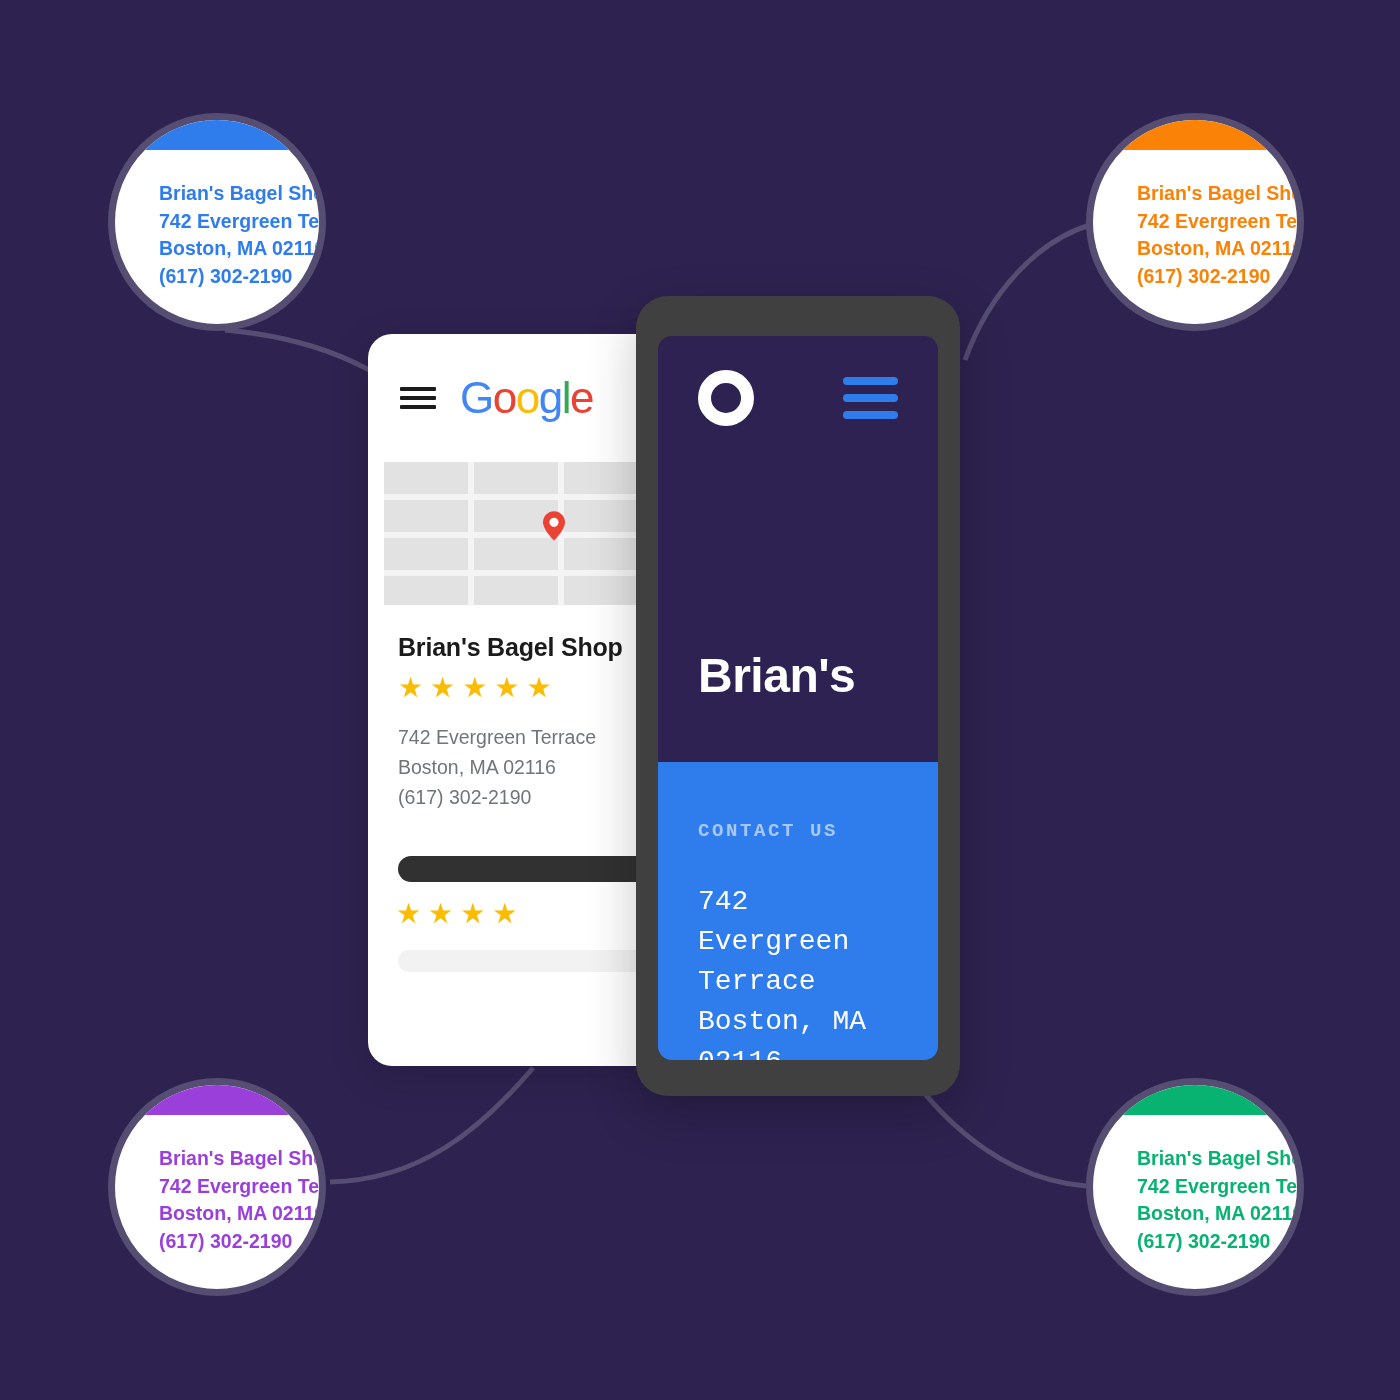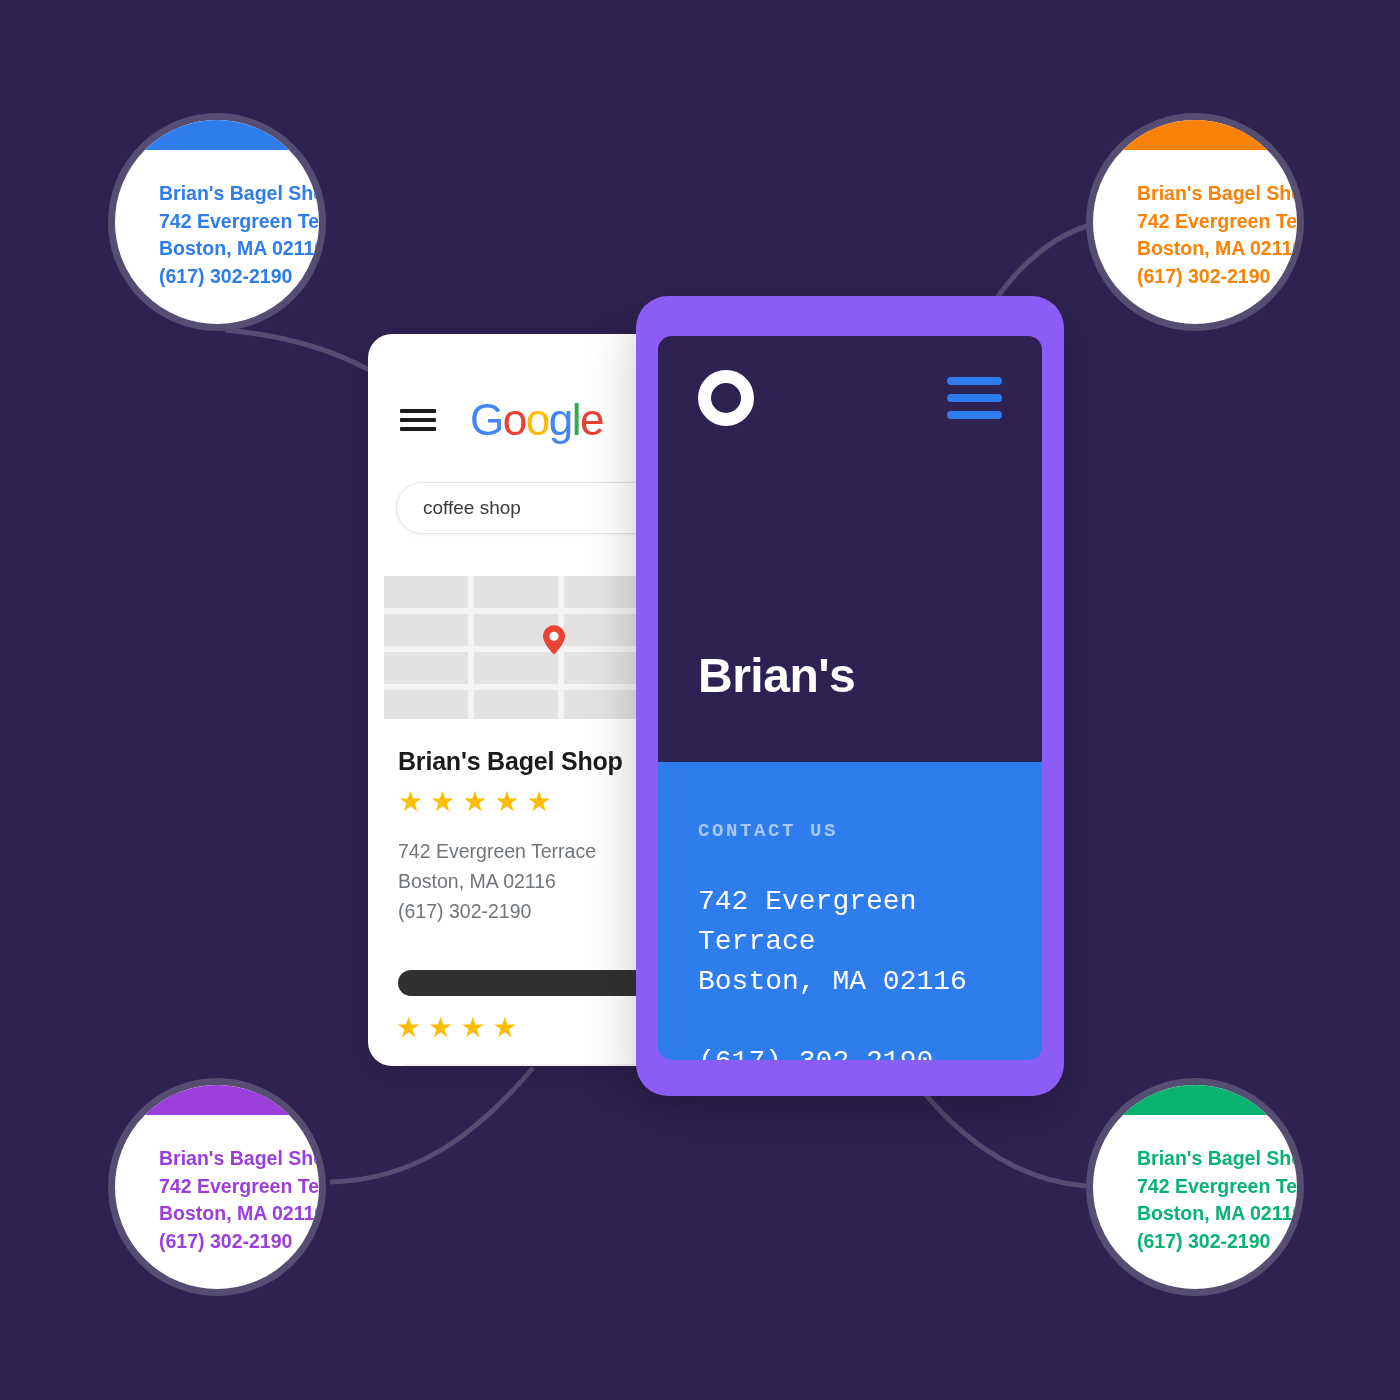--- a/index.html
+++ b/index.html
@@ -77,22 +77,21 @@
     background: #ffffff;
     border-radius: 24px;
     z-index: 3;
     overflow: hidden;
     box-shadow: 0 10px 40px rgba(0,0,0,0.14);
   }
   .g-header {
     display: flex;
     align-items: center;
     padding: 42px 0 0 32px;
-    gap: 34px;
-    margin-top: 22px;
+    gap: 24px;
   }
   .g-hamburger {
     width: 36px;
     height: 26px;
     display: flex;
     flex-direction: column;
     justify-content: space-between;
     padding: 2px 0;
   }
   .g-hamburger span {
@@ -191,23 +190,23 @@
     height: 22px;
     border-radius: 11px;
     background: #f2f2f2;
   }
 
   
   .site-phone {
     position: absolute;
     left: 636px;
     top: 296px;
-    width: 428px;
+    width: 324px;
     height: 800px;
-    background: #8b5cf6;
+    background: #404040;
     border-radius: 32px;
     z-index: 4;
     padding: 40px 22px 36px 22px;
     box-shadow: 0 18px 50px rgba(0,0,0,0.22);
   }
   .site-screen {
     width: 100%;
     height: 100%;
     border-radius: 14px;
     overflow: hidden;
@@ -336,23 +335,20 @@
 
     <div class="g-header">
       <div class="g-hamburger">
         <span></span>
         <span></span>
         <span></span>
       </div>
       <div class="g-logo"><span class="b">G</span><span class="r">o</span><span class="y">o</span><span class="b">g</span><span class="g">l</span><span class="r">e</span></div>
     </div>
 
-    <div class="g-searchbar">
-      <span>coffee shop</span>
-    </div>
 
     <div class="g-map">
       <div class="blk" style="left:0;top:0;width:84px;height:32px;"></div>
       <div class="blk" style="left:90px;top:0;width:84px;height:32px;"></div>
       <div class="blk" style="left:180px;top:0;width:84px;height:32px;"></div>
       <div class="blk" style="left:270px;top:0;width:84px;height:32px;"></div>
 
       <div class="blk" style="left:0;top:38px;width:84px;height:32px;"></div>
       <div class="blk" style="left:90px;top:38px;width:84px;height:32px;"></div>
       <div class="blk" style="left:180px;top:38px;width:84px;height:32px;"></div>

